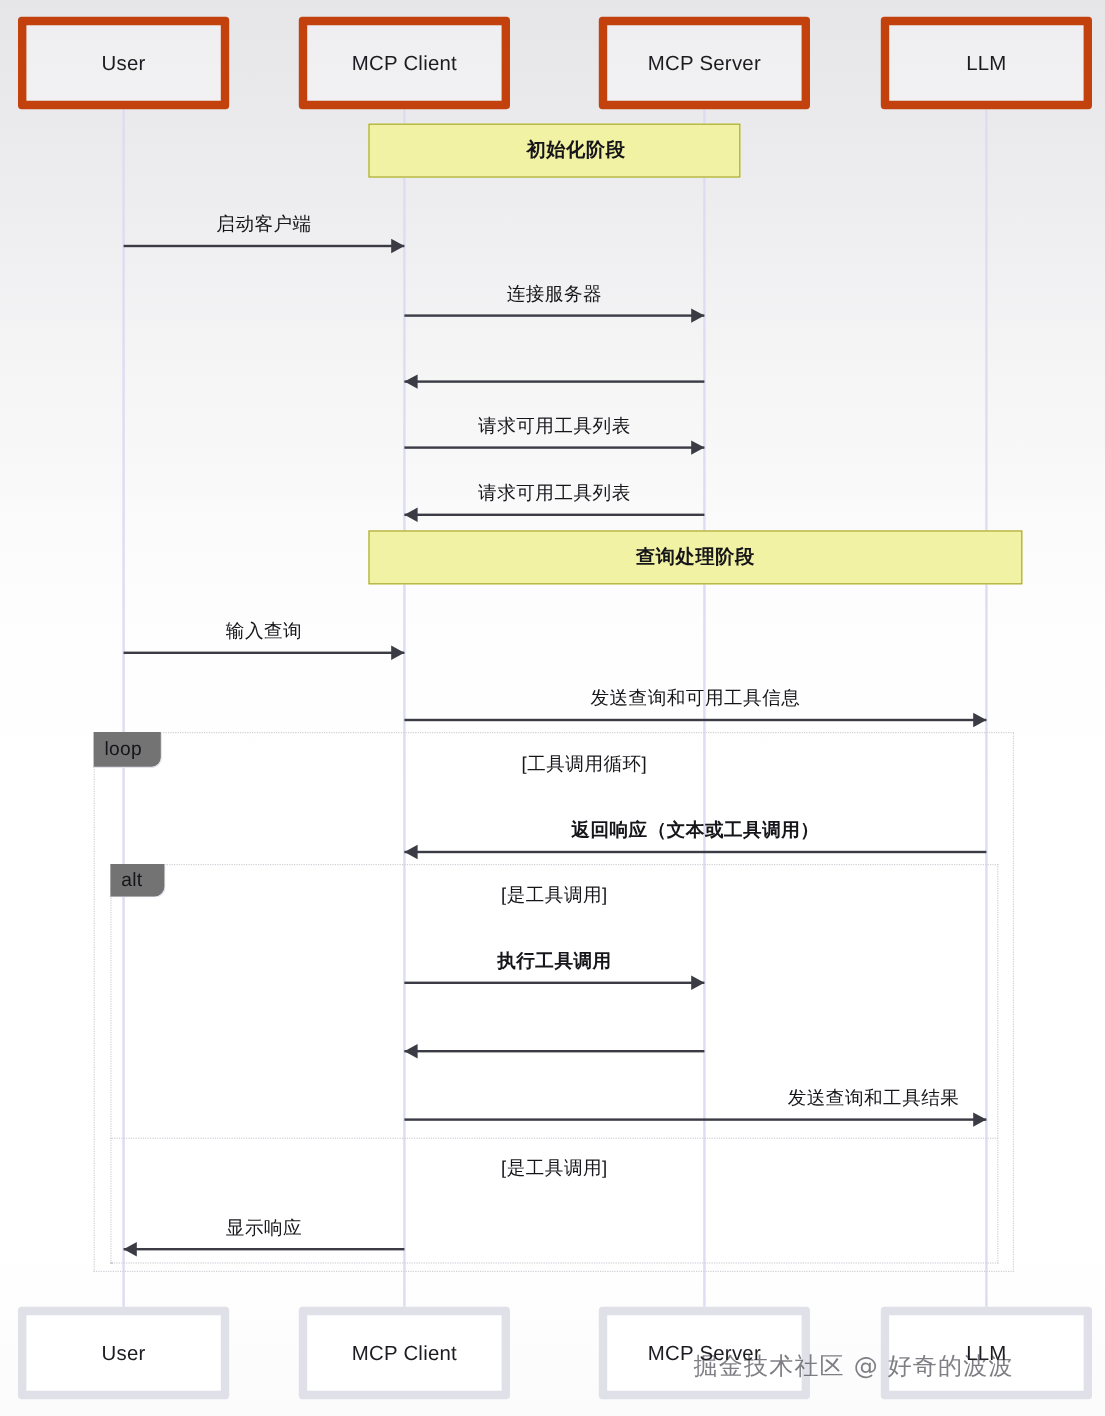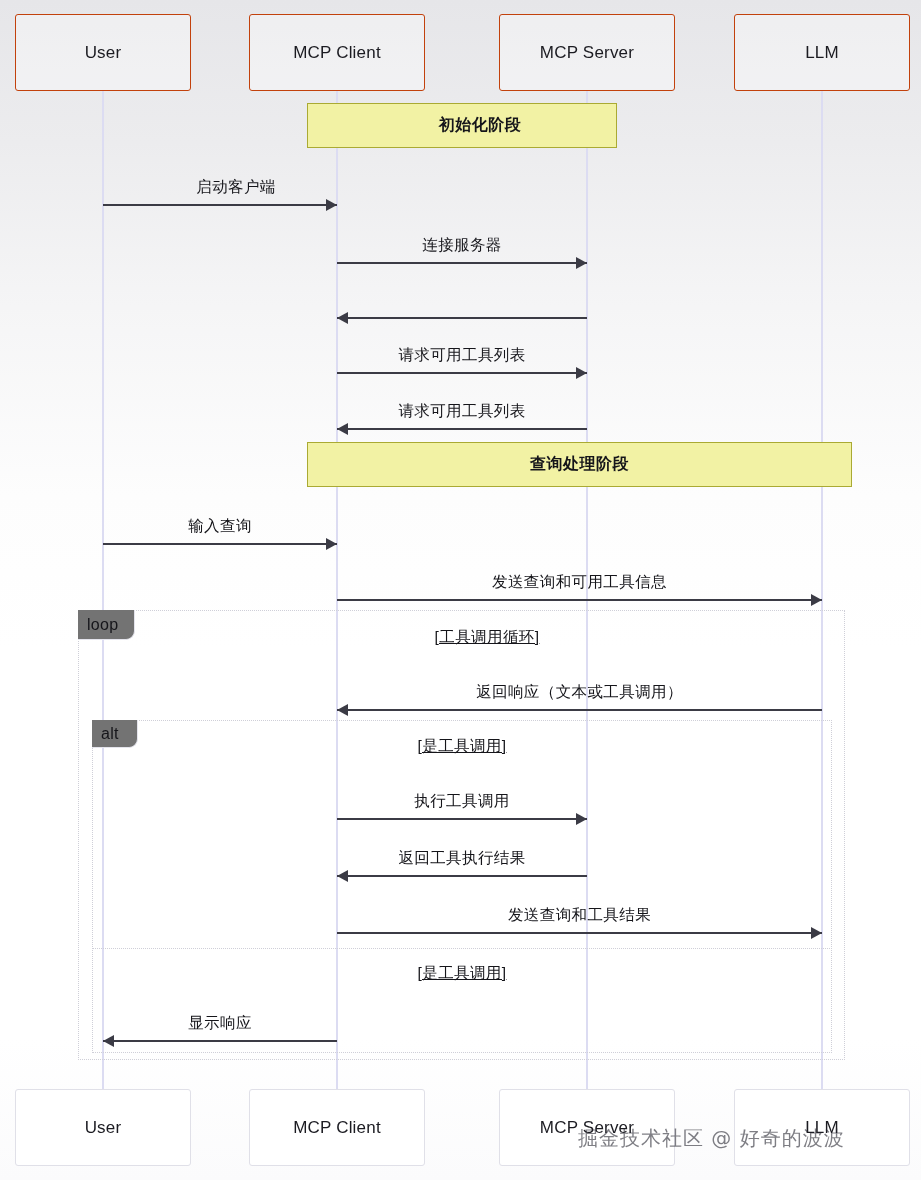--- a/index.html
+++ b/index.html
@@ -27,21 +27,21 @@
     left: 0;
     top: 0;
     width: 921px;
     height: 1180px;
   }
 
   
   .actor-box {
     position: absolute;
     box-sizing: border-box;
-    border: 1px solid #c2410c;
+    border: 7px solid #c2410c;
     border-radius: 3px;
     background: rgba(255,255,255,0.36);
     display: flex;
     align-items: center;
     justify-content: center;
     color: #1b1b21;
     font-size: 17px;
     letter-spacing: 0.2px;
   }
   .actor-box.bottom {
@@ -123,21 +123,20 @@
     height: 0;
     border-top: 1px dotted #cfcfd8;
   }
   .fragment-cond {
     position: absolute;
     color: #15151a;
     font-size: 15.5px;
     text-align: center;
     white-space: nowrap;
     letter-spacing: 0.4px;
-    text-decoration: underline;
   }
 
   
   .watermark {
     position: absolute;
     color: rgba(40,40,50,0.60);
     font-size: 20px;
     letter-spacing: 1px;
     white-space: nowrap;
     font-family: "DejaVu Sans", sans-serif;
@@ -157,50 +156,49 @@
       <div class="fragment-cond" style="left: 287px; width: 400px; text-align: center; top: 627px;">[工具调用循环]</div>
       <div class="fragment" style="left: 92px; top: 720px; width: 740px; height: 333px;"></div>
       <div class="fragment-tab" style="left: 92px; top: 720px; width: 46px; height: 28px;">alt</div>
       <div class="fragment-cond" style="left: 262px; width: 400px; text-align: center; top: 736px;">[是工具调用]</div>
       <div class="fragment-divider" style="left: 92px; top: 948px; width: 740px;"></div>
       <div class="fragment-cond" style="top: 963px; left: 262px; width: 400px; text-align: center;">[是工具调用]</div>
       <div class="note" style="left: 307px; top: 103px; width: 310px; height: 45px; padding-left: 36px;">初始化阶段</div>
       <div class="note" style="left: 307px; top: 442px; width: 545px; height: 45px;">查询处理阶段</div>
       <div class="msg-line" style="left: 103px; top: 204px; width: 234px;"></div>
       <div class="arrow-head right" style="top: 199px; left: 326px;"></div>
-      <div class="msg-label" style="left: 0px; width: 440px; top: 177px; margin-left: 16px;">启动客户端</div>
+      <div class="msg-label" style="left: 0px; width: 440px; top: 177px;">启动客户端</div>
       <div class="msg-line" style="left: 337px; top: 262px; width: 250px;"></div>
       <div class="arrow-head right" style="top: 257px; left: 576px;"></div>
       <div class="msg-label" style="left: 242px; width: 440px; top: 235px;">连接服务器</div>
       <div class="msg-line" style="left: 337px; top: 317px; width: 250px;"></div>
       <div class="arrow-head left" style="top: 312px; left: 337px;"></div>
       <div class="msg-line" style="left: 337px; top: 372px; width: 250px;"></div>
       <div class="arrow-head right" style="top: 367px; left: 576px;"></div>
       <div class="msg-label" style="left: 242px; width: 440px; top: 345px;">请求可用工具列表</div>
       <div class="msg-line" style="left: 337px; top: 428px; width: 250px;"></div>
       <div class="arrow-head left" style="top: 423px; left: 337px;"></div>
       <div class="msg-label" style="left: 242px; width: 440px; top: 401px;">请求可用工具列表</div>
       <div class="msg-line" style="left: 103px; top: 543px; width: 234px;"></div>
       <div class="arrow-head right" style="top: 538px; left: 326px;"></div>
       <div class="msg-label" style="left: 0px; width: 440px; top: 516px;">输入查询</div>
       <div class="msg-line" style="left: 337px; top: 599px; width: 485px;"></div>
       <div class="arrow-head right" style="top: 594px; left: 811px;"></div>
       <div class="msg-label" style="left: 359.5px; width: 440px; top: 572px;">发送查询和可用工具信息</div>
       <div class="msg-line" style="left: 337px; top: 709px; width: 485px;"></div>
       <div class="arrow-head left" style="top: 704px; left: 337px;"></div>
-      <div class="msg-label" style="left: 359.5px; width: 440px; top: 682px;">返回响应（文本或工具调用）</div>
+      <div class="msg-label" style="left: 359.5px; width: 440px; top: 682px; font-weight: bold;">返回响应（文本或工具调用）</div>
       <div class="msg-line" style="left: 337px; top: 818px; width: 250px;"></div>
       <div class="arrow-head right" style="top: 813px; left: 576px;"></div>
-      <div class="msg-label" style="left: 242px; width: 440px; top: 791px;">执行工具调用</div>
+      <div class="msg-label" style="left: 242px; width: 440px; top: 791px; font-weight: bold;">执行工具调用</div>
       <div class="msg-line" style="left: 337px; top: 875px; width: 250px;"></div>
       <div class="arrow-head left" style="top: 870px; left: 337px;"></div>
-      <div class="msg-label" style="left: 242px; width: 440px; top: 848px;">返回工具执行结果</div>
       <div class="msg-line" style="left: 337px; top: 932px; width: 485px;"></div>
       <div class="arrow-head right" style="top: 927px; left: 811px;"></div>
-      <div class="msg-label" style="left: 359.5px; width: 440px; top: 905px;">发送查询和工具结果</div>
+      <div class="msg-label" style="left: 359.5px; width: 440px; top: 905px; text-align: right;">发送查询和工具结果</div>
       <div class="msg-line" style="left: 103px; top: 1040px; width: 234px;"></div>
       <div class="arrow-head left" style="top: 1035px; left: 103px;"></div>
       <div class="msg-label" style="left: 0px; width: 440px; top: 1013px;">显示响应</div>
       <div class="actor-box" style="left: 15px; top: 14px; width: 176px; height: 77px;">User</div>
       <div class="actor-box bottom" style="left: 15px; top: 1089px; width: 176px; height: 77px;">User</div>
       <div class="actor-box" style="left: 249px; top: 14px; width: 176px; height: 77px;">MCP Client</div>
       <div class="actor-box bottom" style="left: 249px; top: 1089px; width: 176px; height: 77px;">MCP Client</div>
       <div class="actor-box" style="left: 499px; top: 14px; width: 176px; height: 77px;">MCP Server</div>
       <div class="actor-box bottom" style="left: 499px; top: 1089px; width: 176px; height: 77px;">MCP Server</div>
       <div class="actor-box" style="left: 734px; top: 14px; width: 176px; height: 77px;">LLM</div>

